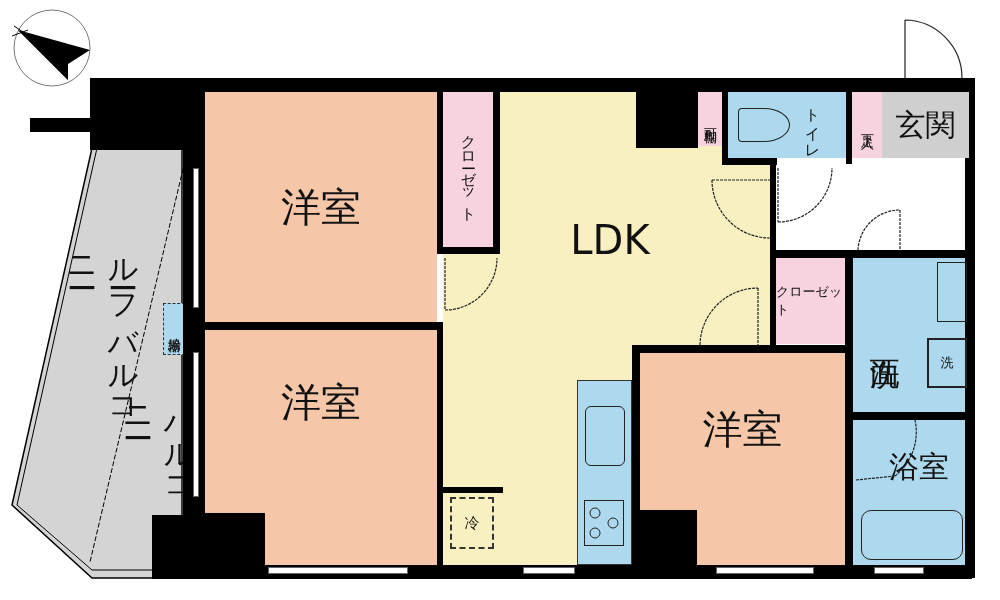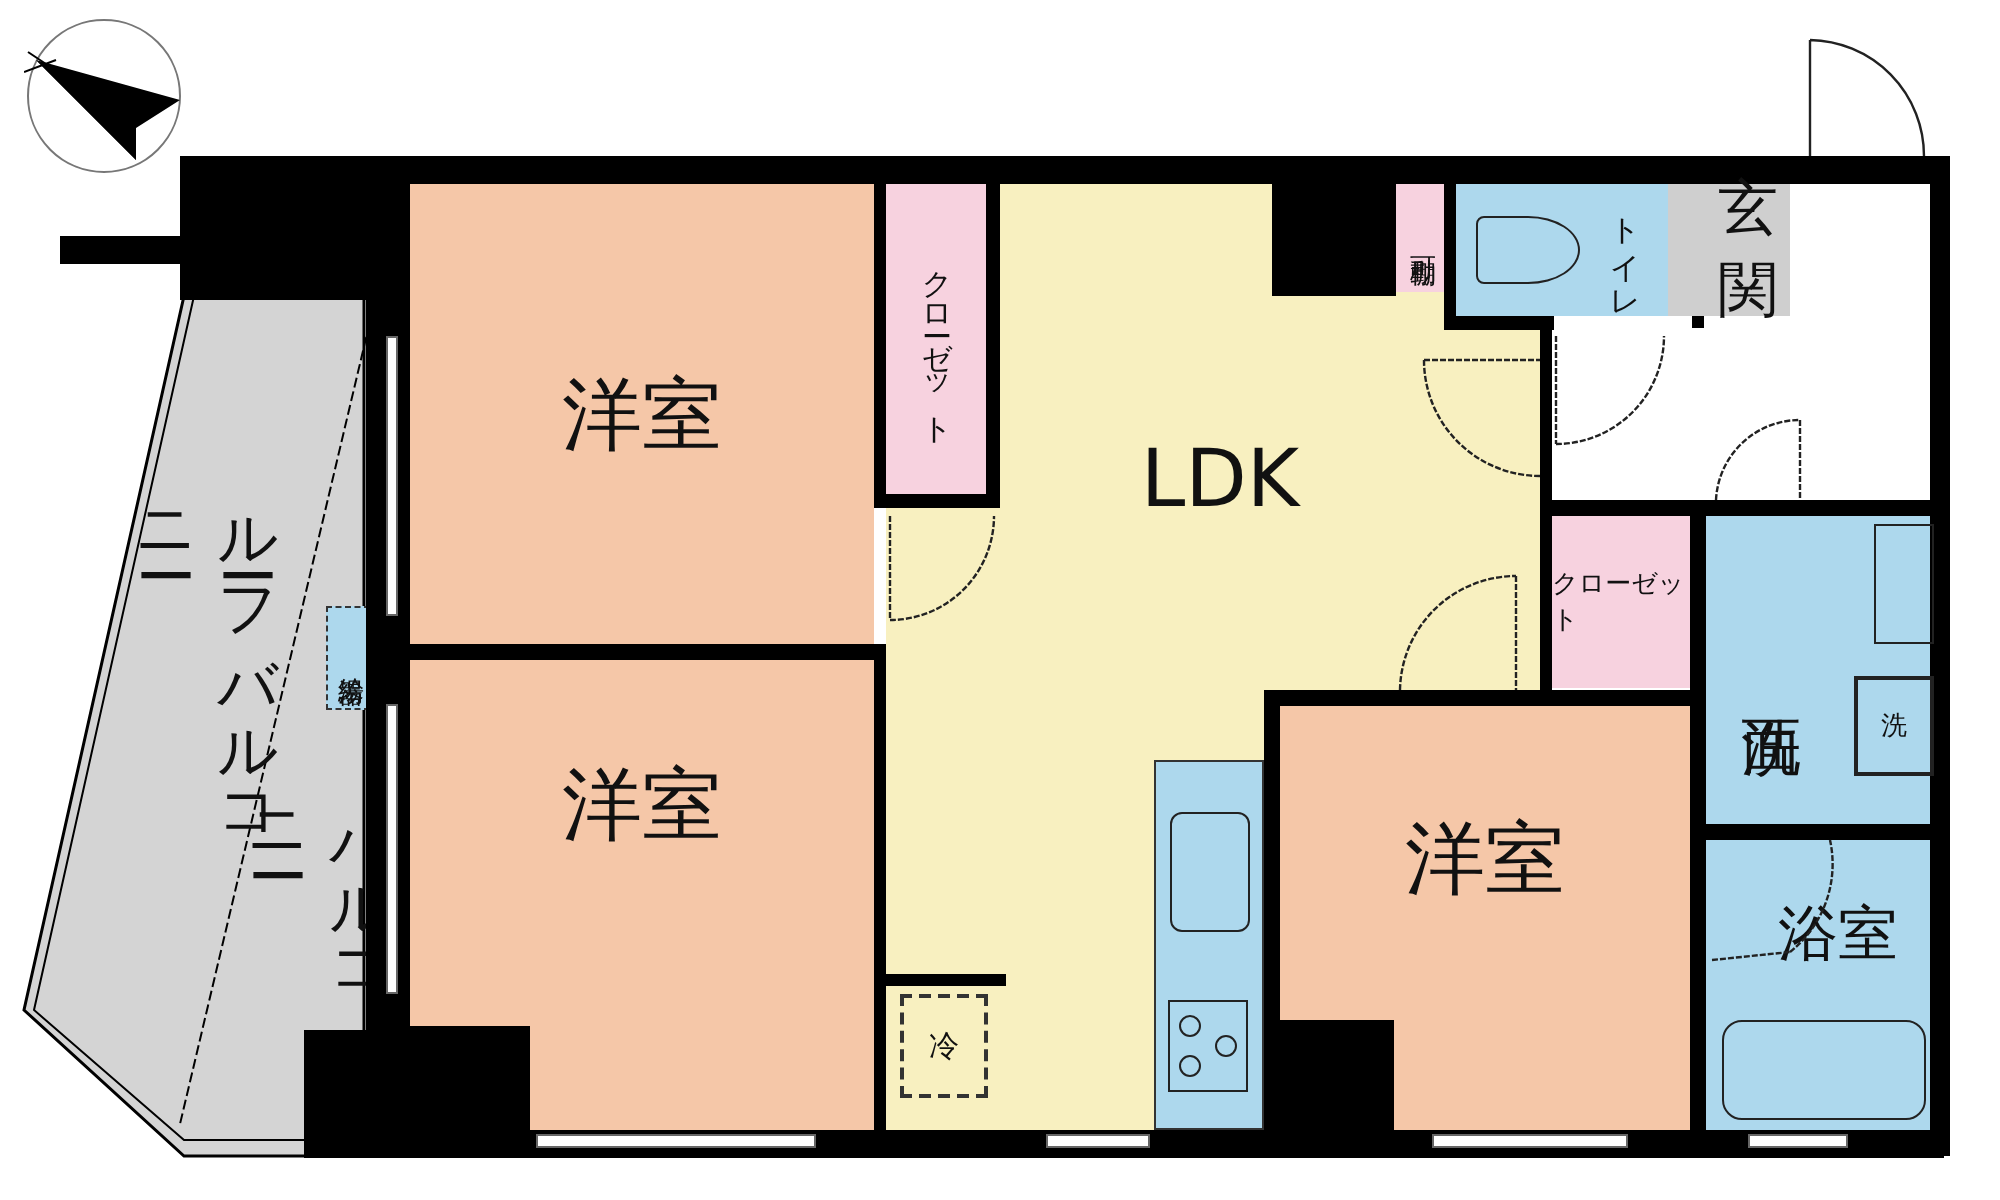--- a/index.html
+++ b/index.html
@@ -117,21 +117,21 @@
 <div class="abs room water vtext lbl-sm" style="left:728px;top:92px;width:118px;height:66px;">
   <span style="margin-left:50px;">トイレ</span>
 </div>
 <div class="abs" style="left:738px;top:108px;width:52px;height:34px;border:1.5px solid #222;border-radius:4px 50% 50% 4px;"></div>
 <div class="abs wall" style="left:846px;top:92px;width:6px;height:72px;"></div>
 
 <div class="abs room closet vtext lbl-xs" style="left:852px;top:92px;width:30px;height:66px;">
   <span>下足入</span>
 </div>
 
-<div class="abs room entry lbl-mid" style="left:834px;top:92px;width:61px;height:66px;padding-left:25px;">
+<div class="abs room entry lbl-mid" style="left:882px;top:92px;width:87px;height:66px;">
   <span>玄関</span>
 </div>
 
 <div class="abs white" style="left:776px;top:165px;width:189px;height:88px;"></div>
 <div class="abs wall" style="left:770px;top:250px;width:200px;height:8px;"></div>
 <div class="abs wall" style="left:770px;top:158px;width:6px;height:100px;"></div>
 
 <div class="abs room water lbl-mid vtext" style="left:853px;top:258px;width:112px;height:155px;">
   <span style="margin-right:50px;">洗面</span>
 </div>

